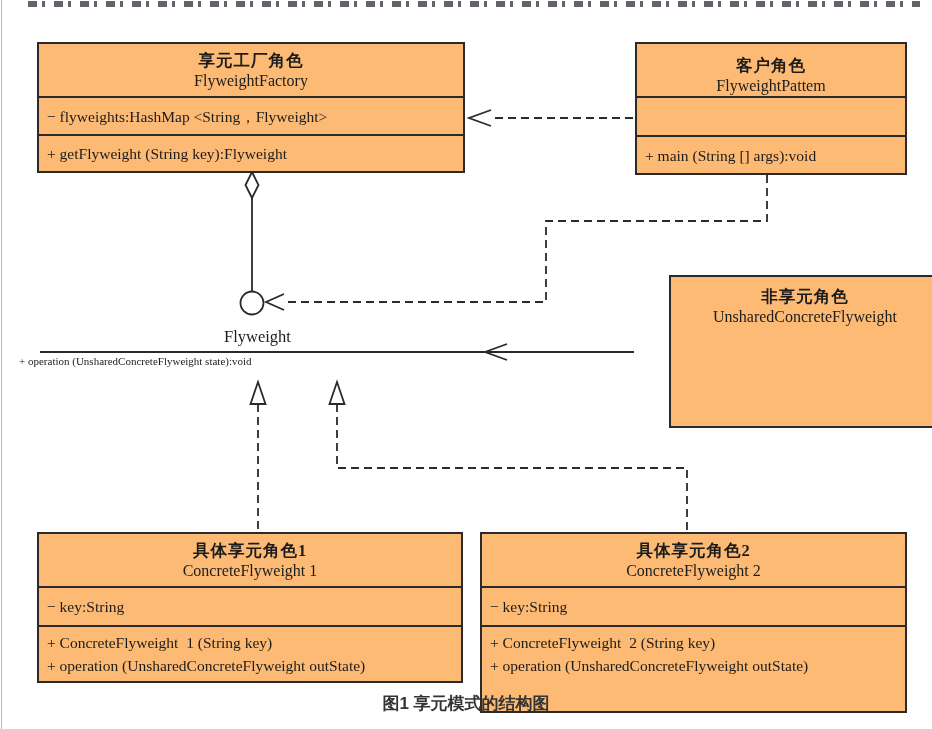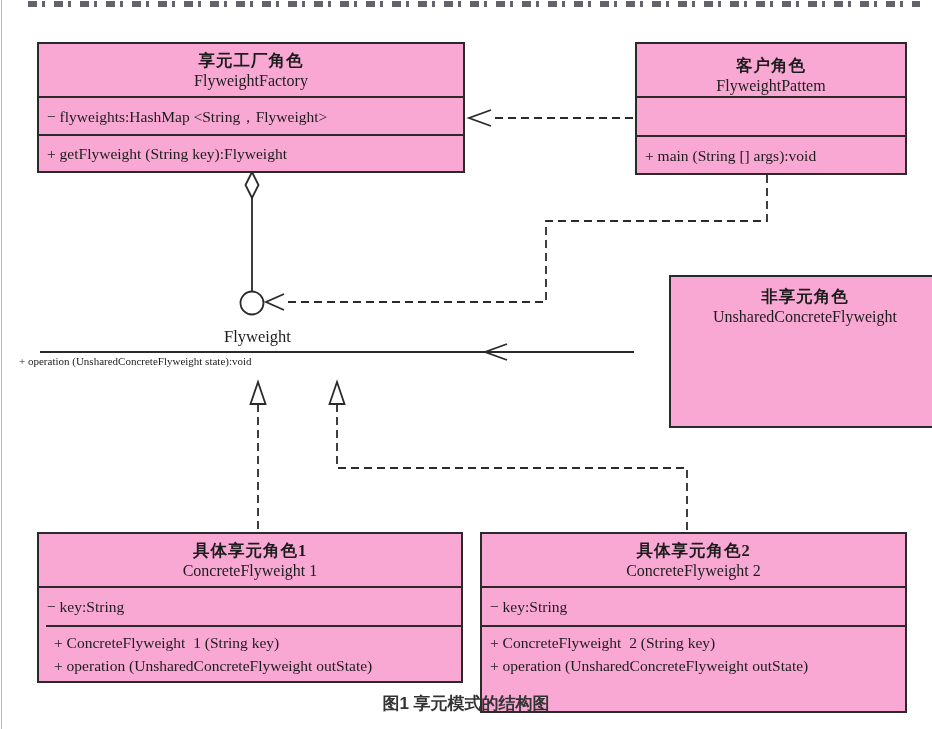--- a/index.html
+++ b/index.html
@@ -24,21 +24,21 @@
         #3c3c46 0px, #3c3c46 9px,
         transparent 9px, transparent 14px,
         #3c3c46 14px, #3c3c46 17px,
         transparent 17px, transparent 26px);
     opacity:.8;
   }
   svg.connectors{position:absolute;left:0;top:0;z-index:1;}
   .uml-box{
     position:absolute;z-index:2;
     border:2px solid #2a2a2a;
-    background:#f9a8d4;
+    background:#fdba74;
     box-sizing:border-box;
     display:flex;flex-direction:column;
   }
   .uml-title{
     display:flex;flex-direction:column;align-items:center;justify-content:center;
     box-sizing:border-box;
   }
   .uml-title .cn{font-weight:bold;font-size:16.5px;line-height:21px;letter-spacing:1px;}
   .uml-title .en{font-size:16px;line-height:20px;}
   .uml-section{
@@ -149,21 +149,21 @@
   <div class="iface-op" style="left:19px;top:355px;">+ operation (UnsharedConcreteFlyweight state):void</div>
 
   <div class="uml-box" style="left:37px;top:532px;width:426px;height:151px;">
     <div class="uml-title" style="height:52px;">
       <div class="cn">具体享元角色1</div>
       <div class="en">ConcreteFlyweight  1</div>
     </div>
     <div class="uml-section" style="height:39px;">
       <div class="member">− key:String</div>
     </div>
-    <div class="uml-section" style="height:56px;margin-left:7px;">
+    <div class="uml-section" style="height:56px;">
       <div class="member">+ ConcreteFlyweight  1 (String key)</div>
       <div class="member">+ operation (UnsharedConcreteFlyweight outState)</div>
     </div>
   </div>
 
   <div class="uml-box" style="left:480px;top:532px;width:427px;height:181px;">
     <div class="uml-title" style="height:52px;">
       <div class="cn">具体享元角色2</div>
       <div class="en">ConcreteFlyweight  2</div>
     </div>

